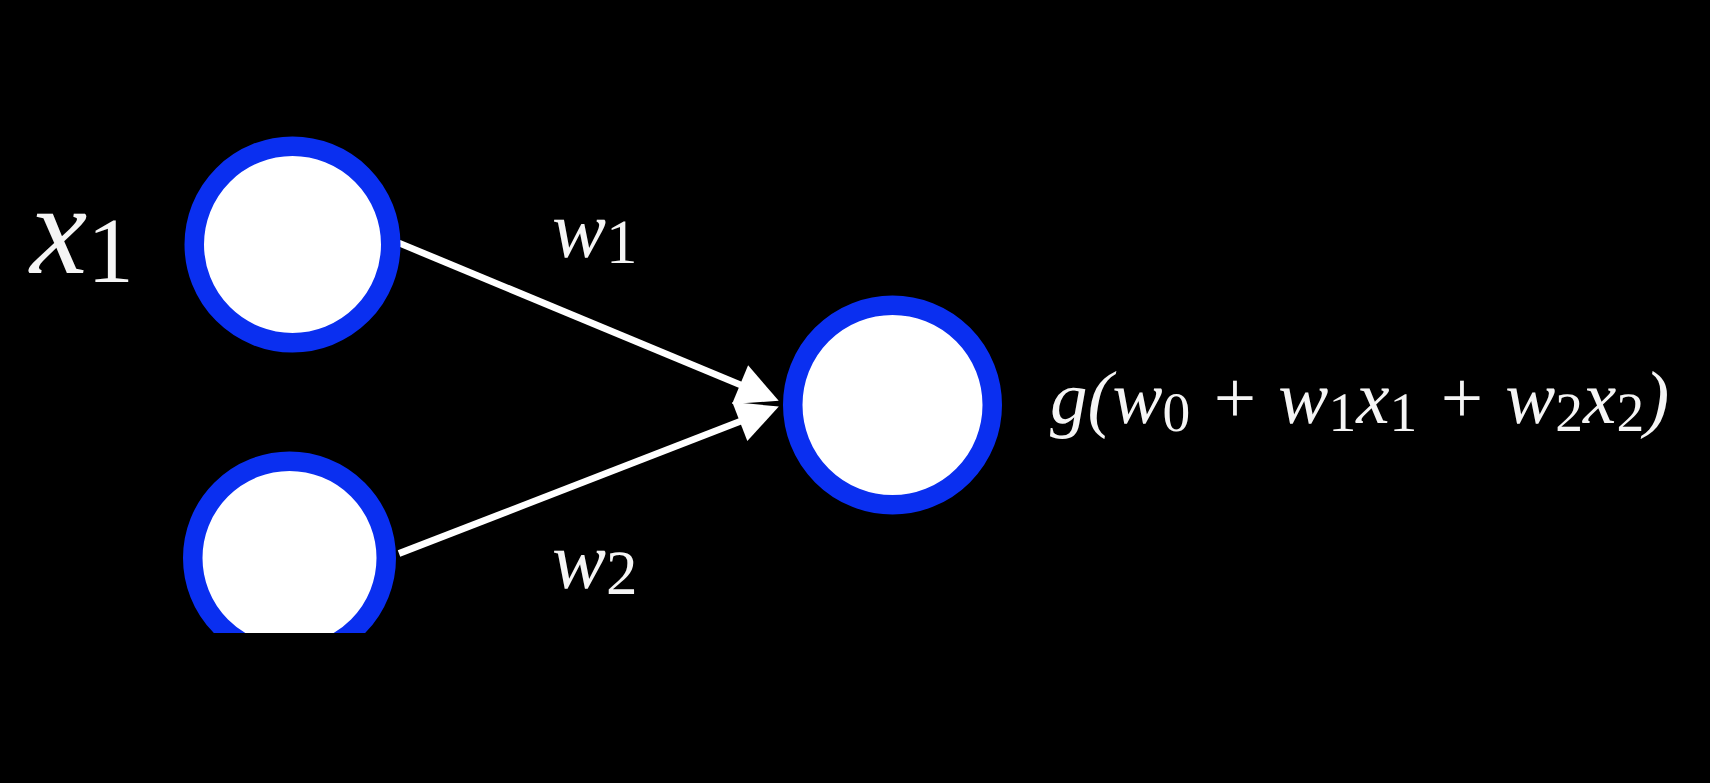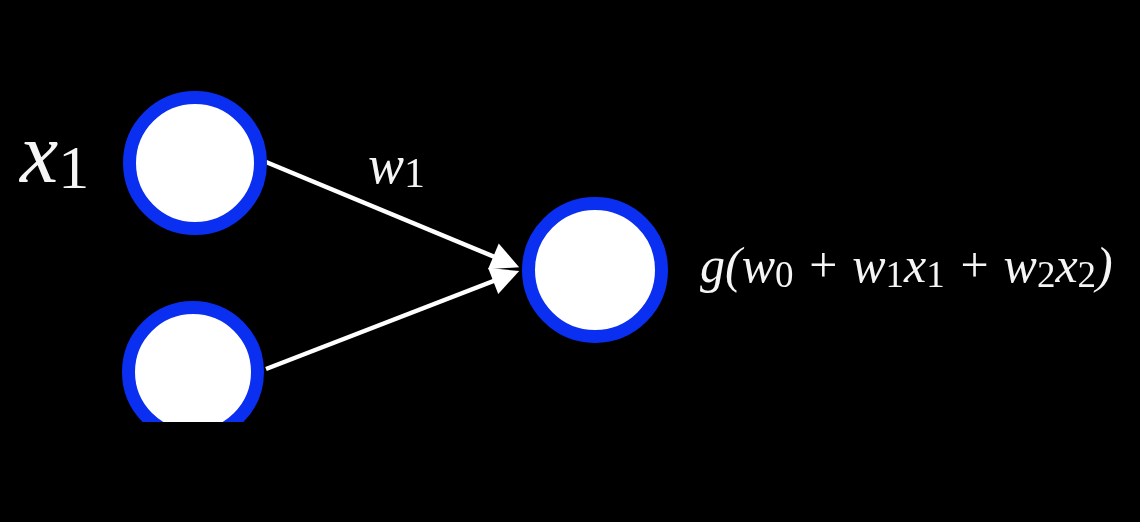--- a/index.html
+++ b/index.html
@@ -35,21 +35,20 @@
     vertical-align: -0.1em;
   }
   .x-label {
     font-size: 86px;
   }
   .x-label .sub {
     font-size: 62px;
   }
   .w-label {
     font-size: 54px;
-    margin-top: 12px;
   }
   .w-label .sub {
     font-size: 42px;
   }
   .formula {
     font-size: 50px;
   }
   .formula .sub {
     font-size: 37px;
     vertical-align: -0.14em;
@@ -76,16 +75,17 @@
     <circle cx="193" cy="372" r="64.5" stroke-width="13" fill="#ffffff" stroke="#0a2ff0"></circle>
 
     <circle cx="595" cy="270" r="66.5" stroke-width="13" fill="#ffffff" stroke="#0a2ff0"></circle>
   </svg>
 
   <div class="label x-label" style="left:20px; top:110px;"><span class="base">x</span><span class="sub">1</span></div>
 
 
   <div class="label w-label" style="left:368px; top:126px;"><span class="base">w</span><span class="sub">1</span></div>
 
+  <div class="label w-label" style="left:368px; top:347px;"><span class="base">w</span><span class="sub">2</span></div>
 
   <div class="label formula" style="left:700px; top:240px;"><span class="base">g(w</span><span class="sub">0</span><span class="base"> + w</span><span class="sub">1</span><span class="base">x</span><span class="sub">1</span><span class="base"> + w</span><span class="sub">2</span><span class="base">x</span><span class="sub">2</span><span class="base">)</span><span class="sub"></span></div>
 
 </div>
 
 </body></html>

